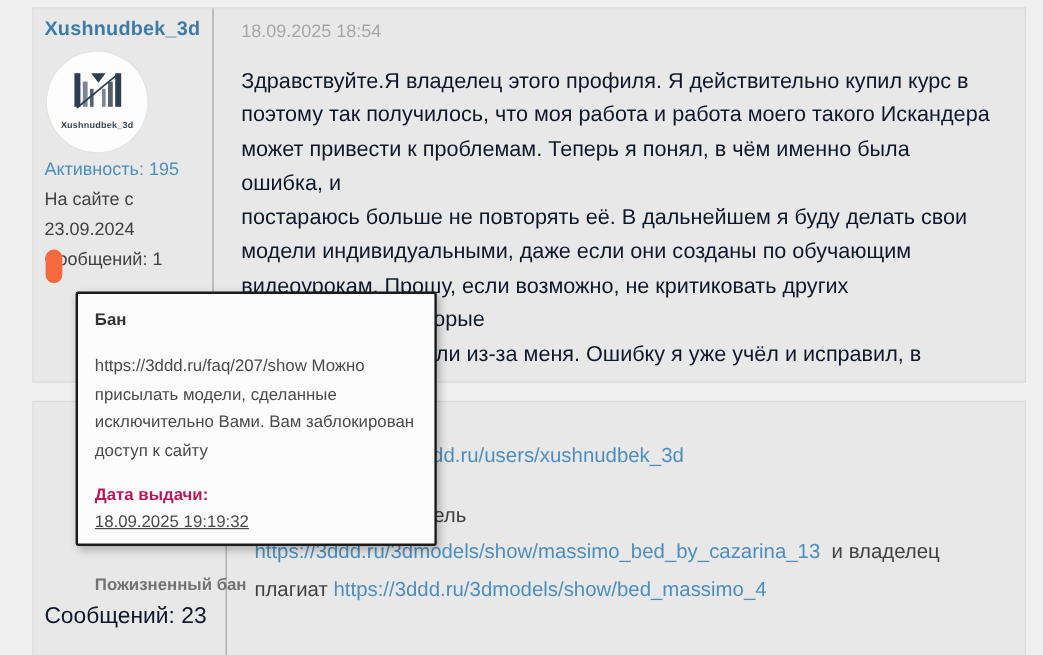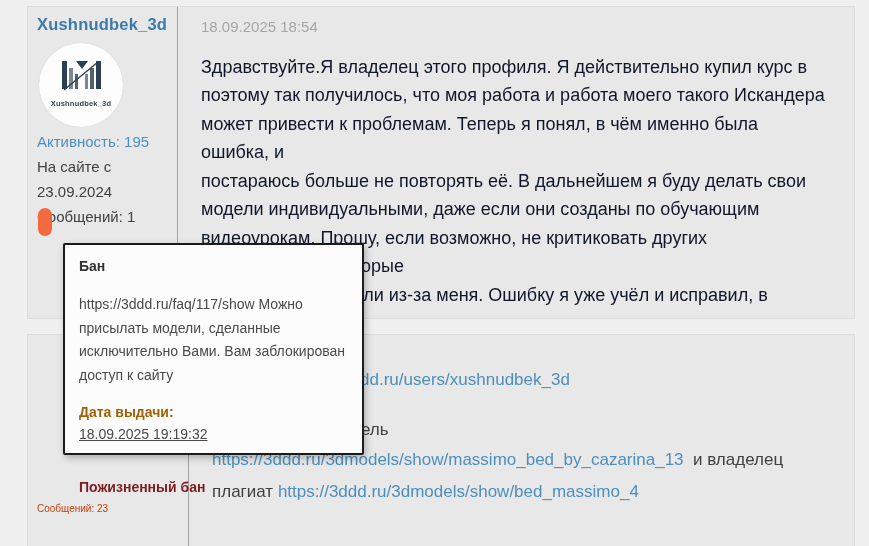--- a/index.html
+++ b/index.html
@@ -43,34 +43,34 @@
   .post-line{
     font-size:18px;line-height:28.45px;color:#0f172a;white-space:pre-wrap;
   }
   
   .p2line{position:absolute;left:23px;right:20px;font-size:17px;line-height:22px;white-space:pre-wrap;color:#414141;}
   .p2line a, .link{color:var(--link);text-decoration:none;cursor:pointer;}
   #p2-line-profile{top:34px;}
   #p2-line-model-label{top:84px;}
   #p2-line-model1{top:114px;}
   #p2-line-model2{top:146px;}
-  #post2 .side-messages{position:absolute;left:9px;top:168px;font-size:10px;color:#c2410c;}
+  #post2 .side-messages{position:absolute;left:9px;top:168px;font-size:19px;color:#0f172a;}
   
   .tooltip{
     position:absolute;left:39px;top:243px;width:301px;height:212px;box-sizing:border-box;
     background:#fcfcfc;border:2px solid #1b1b1b;border-radius:2px;
     padding:13px 14px;z-index:50;
     box-shadow:2px 3px 7px rgba(0,0,0,.25);
     margin-left:24px;
   }
   .tooltip-title{font-size:14px;font-weight:bold;color:#333;}
   .tooltip-body{margin-top:19px;font-size:14px;line-height:23.5px;color:#4a4a4a;white-space:pre-line;}
-  .tooltip-issued-label{margin-top:17px;font-size:14px;font-weight:bold;color:#a16207;}
+  .tooltip-issued-label{margin-top:17px;font-size:14px;font-weight:bold;color:#be185d;}
   .tooltip-issued-date{margin-top:6px;font-size:14px;color:#4a4a4a;text-decoration:underline;}
-  .tooltip-duration{margin-top:37px;font-size:14px;font-weight:bold;color:#7f1d1d;}
+  .tooltip-duration{margin-top:37px;font-size:14px;font-weight:bold;color:#737373;}
 </style>
 </head>
 <body>
 
 <div class="post" id="post1">
   <div class="sidebar">
     <a class="username">Xushnudbek_3d</a>
     <div class="avatar">
       <svg width="60" height="42" viewBox="0 0 60 42">
         <rect x="11" y="6" width="5" height="28" fill="#2d3e50"></rect>
@@ -113,20 +113,20 @@
   <div class="main">
     <div class="p2line" id="p2-line-profile"><span>Профиль </span><a class="link">https://3ddd.ru/users/xushnudbek_3d</a></div>
     <div class="p2line" id="p2-line-model-label">Оригинальная модель</div>
     <div class="p2line" id="p2-line-model1"><a class="link">https://3ddd.ru/3dmodels/show/massimo_bed_by_cazarina_13</a><span>  и владелец</span></div>
     <div class="p2line" id="p2-line-model2"><span>плагиат </span><a class="link">https://3ddd.ru/3dmodels/show/bed_massimo_4</a></div>
   </div>
 </div>
 
 <div class="tooltip">
   <div class="tooltip-title">Бан</div>
-  <div class="tooltip-body">https://3ddd.ru/faq/117/show Можно
+  <div class="tooltip-body">https://3ddd.ru/faq/207/show Можно
 присылать модели, сделанные
 исключительно Вами. Вам заблокирован
 доступ к сайту</div>
   <div class="tooltip-issued-label">Дата выдачи:</div>
   <div class="tooltip-issued-date">18.09.2025 19:19:32</div>
   <div class="tooltip-duration">Пожизненный бан</div>
 </div>
 
 </body></html>

